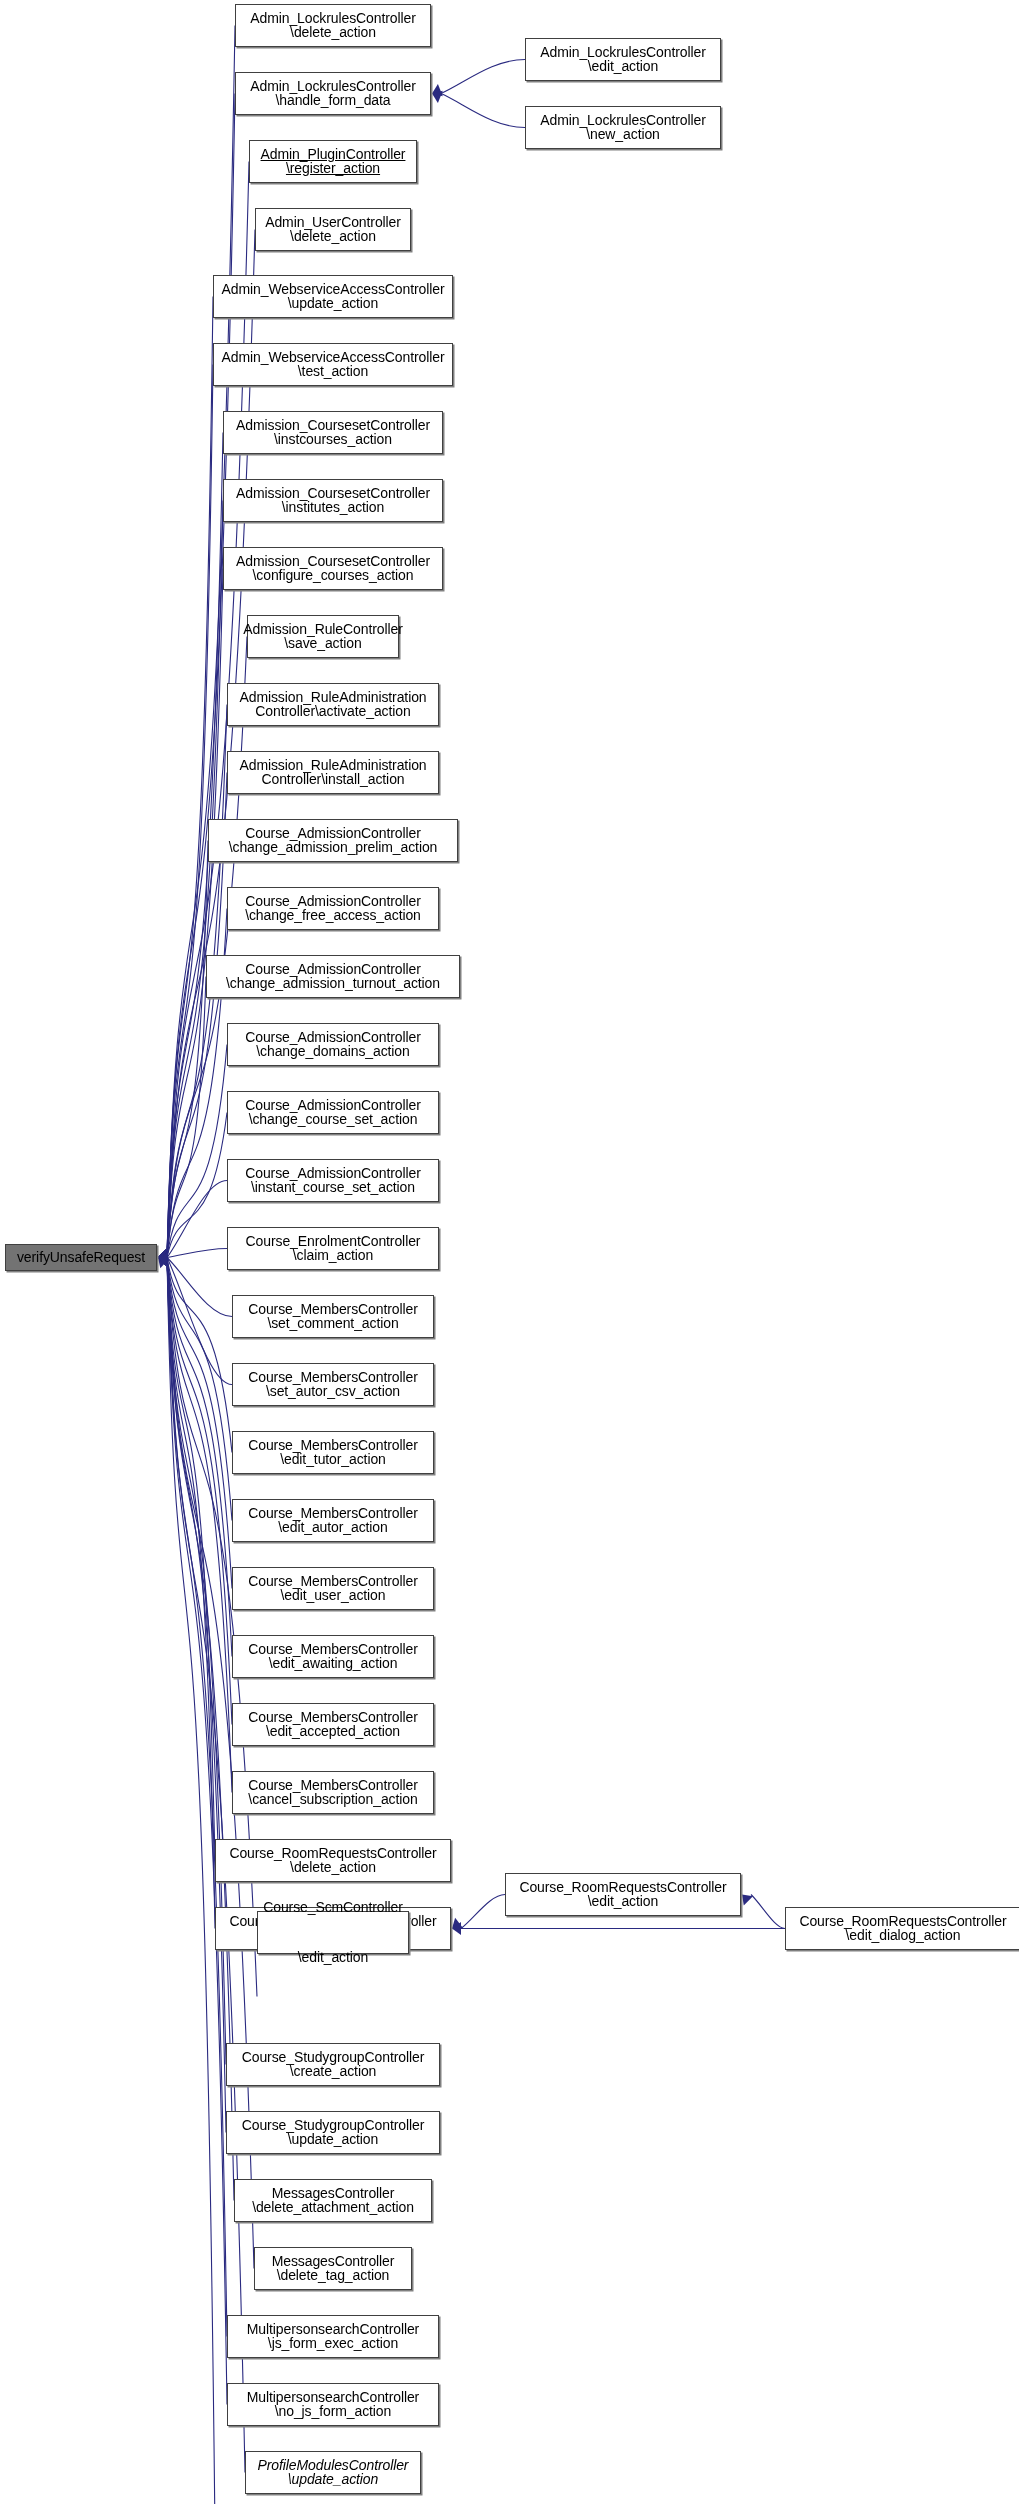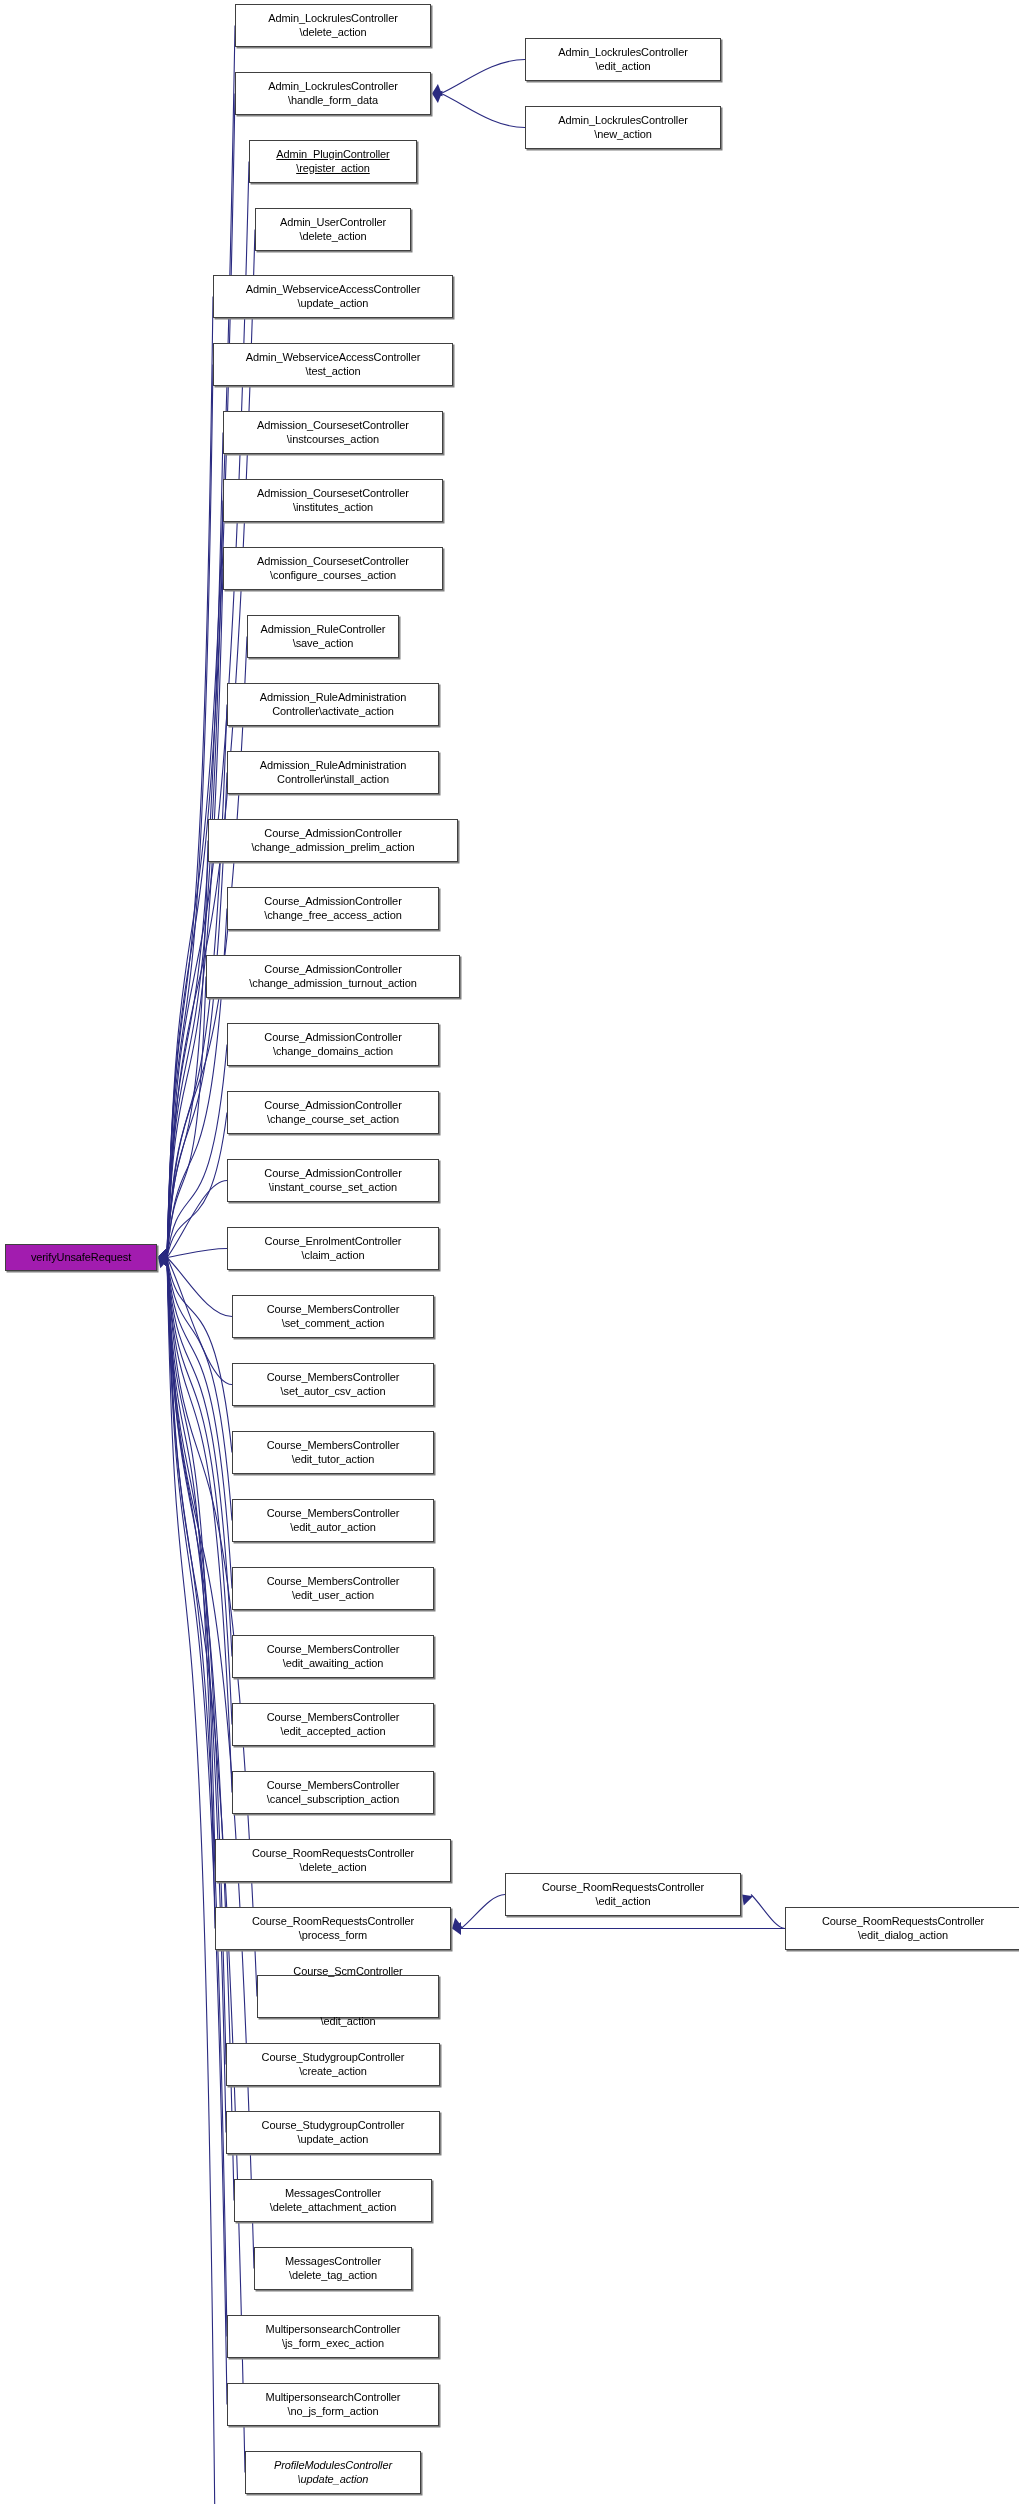--- a/index.html
+++ b/index.html
@@ -22,33 +22,33 @@
     width: 1019px;
     height: 2504px;
     pointer-events: none;
   }
   .gnode {
     position: absolute;
     box-sizing: border-box;
     border: 1px solid #404040;
     background: #ffffff;
     color: #000000;
-    font-size: 11px;
+    font-size: 14px;
     line-height: 13.5px;
     text-align: center;
     display: flex;
     flex-direction: column;
     justify-content: center;
     align-items: center;
     box-shadow: 1.5px 1.5px 0 0 #808080;
     letter-spacing: -0.1px;
     white-space: nowrap;
   }
   .gnode.focus {
-    background: #a21caf;
+    background: #737373;
     border: 1px solid #404040;
   }
   .gnode .ln {
     display: block;
   }
 </style>
 </head>
 <body>
 
 <div id="graph-root">
@@ -253,21 +253,21 @@
         <span class="ln">\cancel_subscription_action</span>
       </div>
       <div class="gnode" style="left: 215px; top: 1839px; width: 236px; height: 43px;">
         <span class="ln">Course_RoomRequestsController</span>
         <span class="ln">\delete_action</span>
       </div>
       <div class="gnode" style="left: 215px; top: 1907px; width: 236px; height: 43px;">
         <span class="ln">Course_RoomRequestsController</span>
         <span class="ln">\process_form</span>
       </div>
-      <div class="gnode" style="left: 257px; top: 1975px; width: 182px; height: 43px; gap: 36px;">
+      <div class="gnode" style="left: 257px; top: 1911px; width: 152px; height: 43px; gap: 36px;">
         <span class="ln">Course_ScmController</span>
         <span class="ln">\edit_action</span>
       </div>
       <div class="gnode" style="left: 226px; top: 2043px; width: 214px; height: 43px;">
         <span class="ln">Course_StudygroupController</span>
         <span class="ln">\create_action</span>
       </div>
       <div class="gnode" style="left: 226px; top: 2111px; width: 214px; height: 43px;">
         <span class="ln">Course_StudygroupController</span>
         <span class="ln">\update_action</span>

